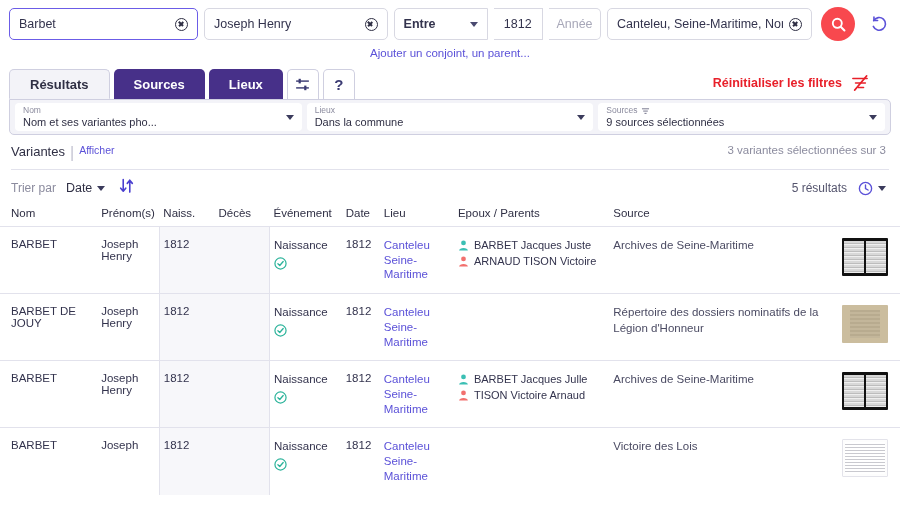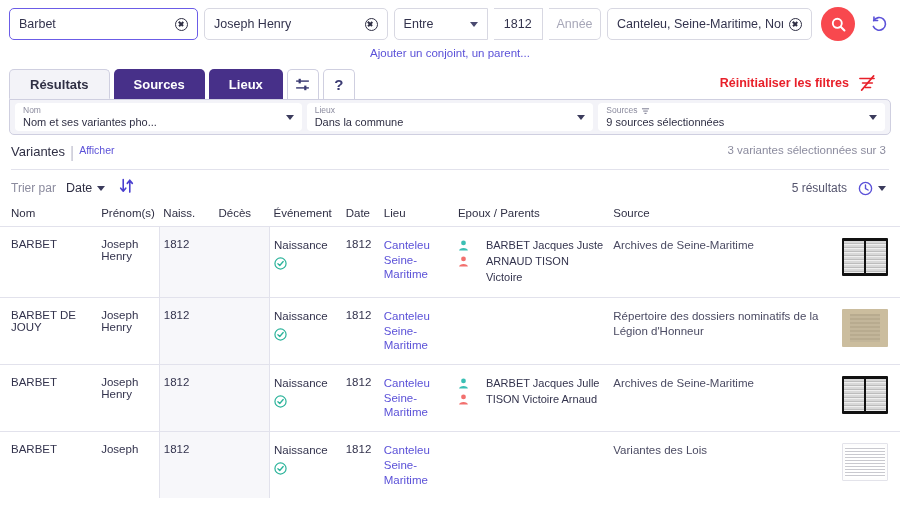--- a/index.html
+++ b/index.html
@@ -25,21 +25,21 @@
     display: flex; align-items: center;
     padding: 0 9px;
     font-size: 12.5px;
     position: relative;
   }
   .field.focused { border: 1.5px solid #6b5ce7; }
   .field .val { color: #33334d; white-space: nowrap; overflow: hidden; }
   .field .ph { color: #a7a7b8; }
   .f-nom { width: 203px; justify-content: space-between; }
   .f-prenom { width: 197px; justify-content: space-between; }
-  .f-entre { width: 100px; justify-content: space-between; border-radius: 5px 0 0 5px; }
+  .f-entre { width: 100px; justify-content: space-between; border-radius: 5px 0 0 5px; font-weight: bold; }
   .f-annee1 { width: 52px; border-left: none; border-radius: 0; justify-content: center; }
   .f-annee2 { width: 52px; border-left: none; border-radius: 0 5px 5px 0; justify-content: center; }
   .f-lieu { width: 205px; justify-content: space-between; }
 
   .clear-ic {
     width: 13px; height: 13px; flex: 0 0 13px;
     border: 1.6px solid #2f2f44; border-radius: 50%;
     position: relative; margin-left: 6px;
   }
   .clear-ic::before, .clear-ic::after {
@@ -91,21 +91,21 @@
   }
   .tab.dark { background: #473089; color: #fff; }
   .tab-ic {
     width: 32px; height: 30px; padding: 0;
     background: #fff; border: 1px solid #cfcfe0; border-bottom: none;
     border-radius: 5px 5px 0 0;
     display: flex; align-items: center; justify-content: center;
     cursor: pointer;
   }
   .reset-filters {
-    position: absolute; right: 23px; top: 6px;
+    position: absolute; right: 30px; top: 6px;
     display: flex; align-items: center; gap: 8px;
     color: #e8202a; font-size: 12.5px; font-weight: bold;
     cursor: pointer; z-index: 3;
   }
 
   
   .filterbar {
     margin: 0 9px; background: #f3f3f8;
     border: 1px solid #cfcfe0; border-radius: 0 5px 5px 5px;
     display: flex; align-items: center; gap: 5px;
@@ -177,21 +177,21 @@
   .c-thumb  { width: 62px; }
 
   td.c-naiss, td.c-deces { background: #f7f7fa; }
   td.c-naiss { border-left: 1px solid #e2e2ec; }
   td.c-deces { border-right: 1px solid #e2e2ec; }
   th.c-naiss, th.c-deces { background: transparent; }
 
   .lieu-link { color: #5b51d8; cursor: pointer; line-height: 1.28; }
   .even-wrap { line-height: 1.3; }
   .check-ic { margin-top: 4px; display: block; }
-  .person { display: flex; align-items: flex-start; gap: 17px; line-height: 1.45; }
+  .person { display: flex; align-items: flex-start; gap: 5px; line-height: 1.45; }
   .person .nm { font-size: 11px; color: #33334d; }
   .src-txt { line-height: 1.35; color: #4b4b63; }
 
   .thumb {
     width: 46px; height: 38px; border-radius: 1px;
     background: #dcdce4; overflow: hidden; position: relative;
   }
   .thumb.doc1 { background: #111; }
   .thumb.doc2 { background: #cbbd9e; }
   .thumb.doc3 { background: #111; }
@@ -466,21 +466,21 @@
         <td class="c-prenom">Joseph</td>
         <td class="c-naiss">1812</td>
         <td class="c-deces"></td>
         <td class="c-even"><span class="even-wrap">Naissance</span><svg class="check-ic" width="13" height="13" viewBox="0 0 14 14">
             <circle cx="7" cy="7" r="6" fill="none" stroke="#2bb39a" stroke-width="1.3"></circle>
             <path d="M4.2 7.2 L6.2 9.2 L9.9 4.8" fill="none" stroke="#2bb39a" stroke-width="1.4" stroke-linecap="round" stroke-linejoin="round"></path>
           </svg></td>
         <td class="c-date">1812</td>
         <td class="c-lieu"><span class="lieu-link">Canteleu Seine-Maritime</span></td>
         <td class="c-epoux"></td>
-        <td class="c-source"><span class="src-txt">Variantes des Lois</span></td>
+        <td class="c-source"><span class="src-txt">Victoire des Lois</span></td>
         <td class="c-thumb">
           <div class="thumb doc4">
             <div class="scan-d"></div>
           </div>
         </td>
       </tr>
     </tbody>
 </table>
 
 </body></html>

